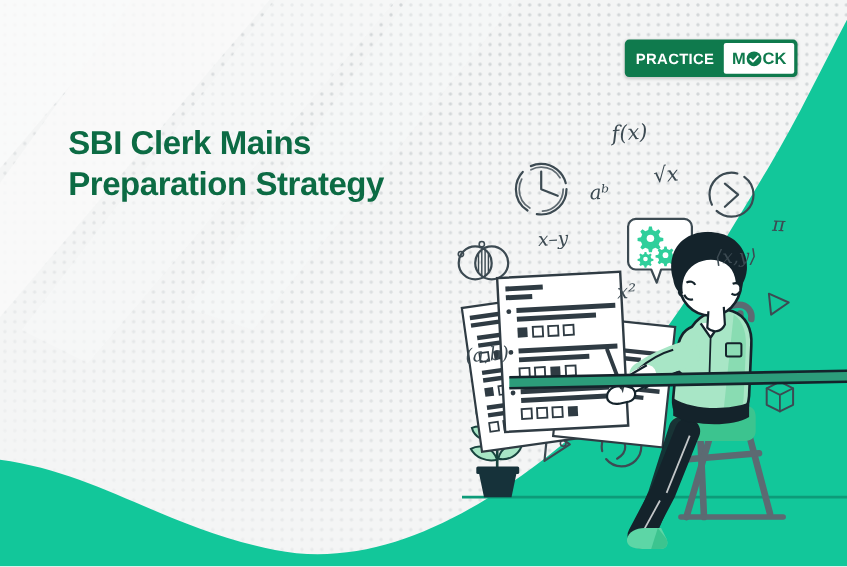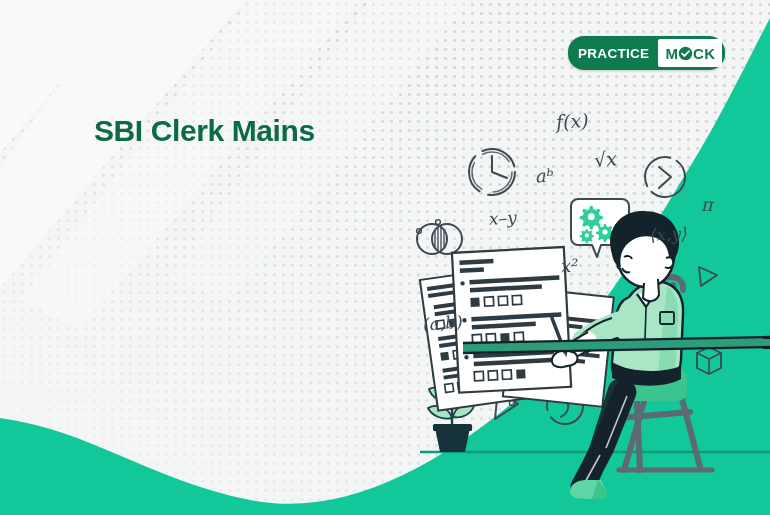--- a/index.html
+++ b/index.html
@@ -10,32 +10,32 @@
   }
   #banner{
     position:relative;width:770px;height:515px;overflow:hidden;
     background:#f4f5f5;
   }
   .layer{position:absolute;top:0;left:0;width:770px;height:515px;}
   .layer svg{display:block;}
 
   
   #title-block{
-    position:absolute;left:62px;top:112px;width:400px;z-index:40;margin-left:32px;
+    position:absolute;left:62px;top:112px;width:400px;z-index:40;
   }
   #title-block .line{
     font-size:30px;line-height:37px;font-weight:bold;
     color:#0c6b44;letter-spacing:-0.4px;white-space:nowrap;
   }
 
   
   #logo{
     position:absolute;left:568px;top:36px;z-index:45;
     display:flex;align-items:stretch;height:34px;
-    background:#0f7a4d;border-radius:16px;
+    background:#0f7a4d;border-radius:4px;
     box-shadow:0 1px 3px rgba(0,0,0,.18);
     padding:3px;box-sizing:border-box;
   }
   #logo .lp{
     display:flex;align-items:center;padding:0 9px 0 7px;
     color:#ffffff;font-weight:bold;font-size:13.5px;letter-spacing:.3px;
   }
   #logo .lm{
     display:flex;align-items:center;background:#ffffff;border-radius:2px;
     padding:0 7px;gap:0px;
@@ -344,20 +344,21 @@
     <span class="doodle-txt" style="left:594px;top:148px;font-size:19px;transform:rotate(-5deg);">√x</span>
     <span class="doodle-txt" style="left:702px;top:194px;font-size:18px;transform:rotate(2deg);">π</span>
     <span class="doodle-txt" style="left:489px;top:208px;font-size:17px;transform:rotate(-3deg);">x–y</span>
     <span class="doodle-txt" style="left:650px;top:224px;font-size:17px;transform:rotate(-2deg);">⟨x,y⟩</span>
     <span class="doodle-txt" style="left:561px;top:255px;font-size:18px;transform:rotate(-2deg);">x²</span>
     <span class="doodle-txt" style="left:423px;top:313px;font-size:17px;transform:rotate(-4deg);">(a,b)</span>
   </div>
 
   <div id="title-block">
     <div class="line">SBI Clerk Mains</div>
+    <div class="line">Preparation Strategy</div>
   </div>
 
   <div id="logo">
     <div class="lp">PRACTICE</div>
     <div class="lm">
       <span class="t">M</span>
       <span>
         <svg width="15" height="15" viewBox="0 0 20 20">
           <circle cx="10" cy="10" r="9" fill="#0f7a4d"></circle>
           <path d="M5.5,10.2 L8.6,13.3 L14.6,7" fill="none" stroke="#ffffff" stroke-width="2.4" stroke-linecap="round" stroke-linejoin="round"></path>

